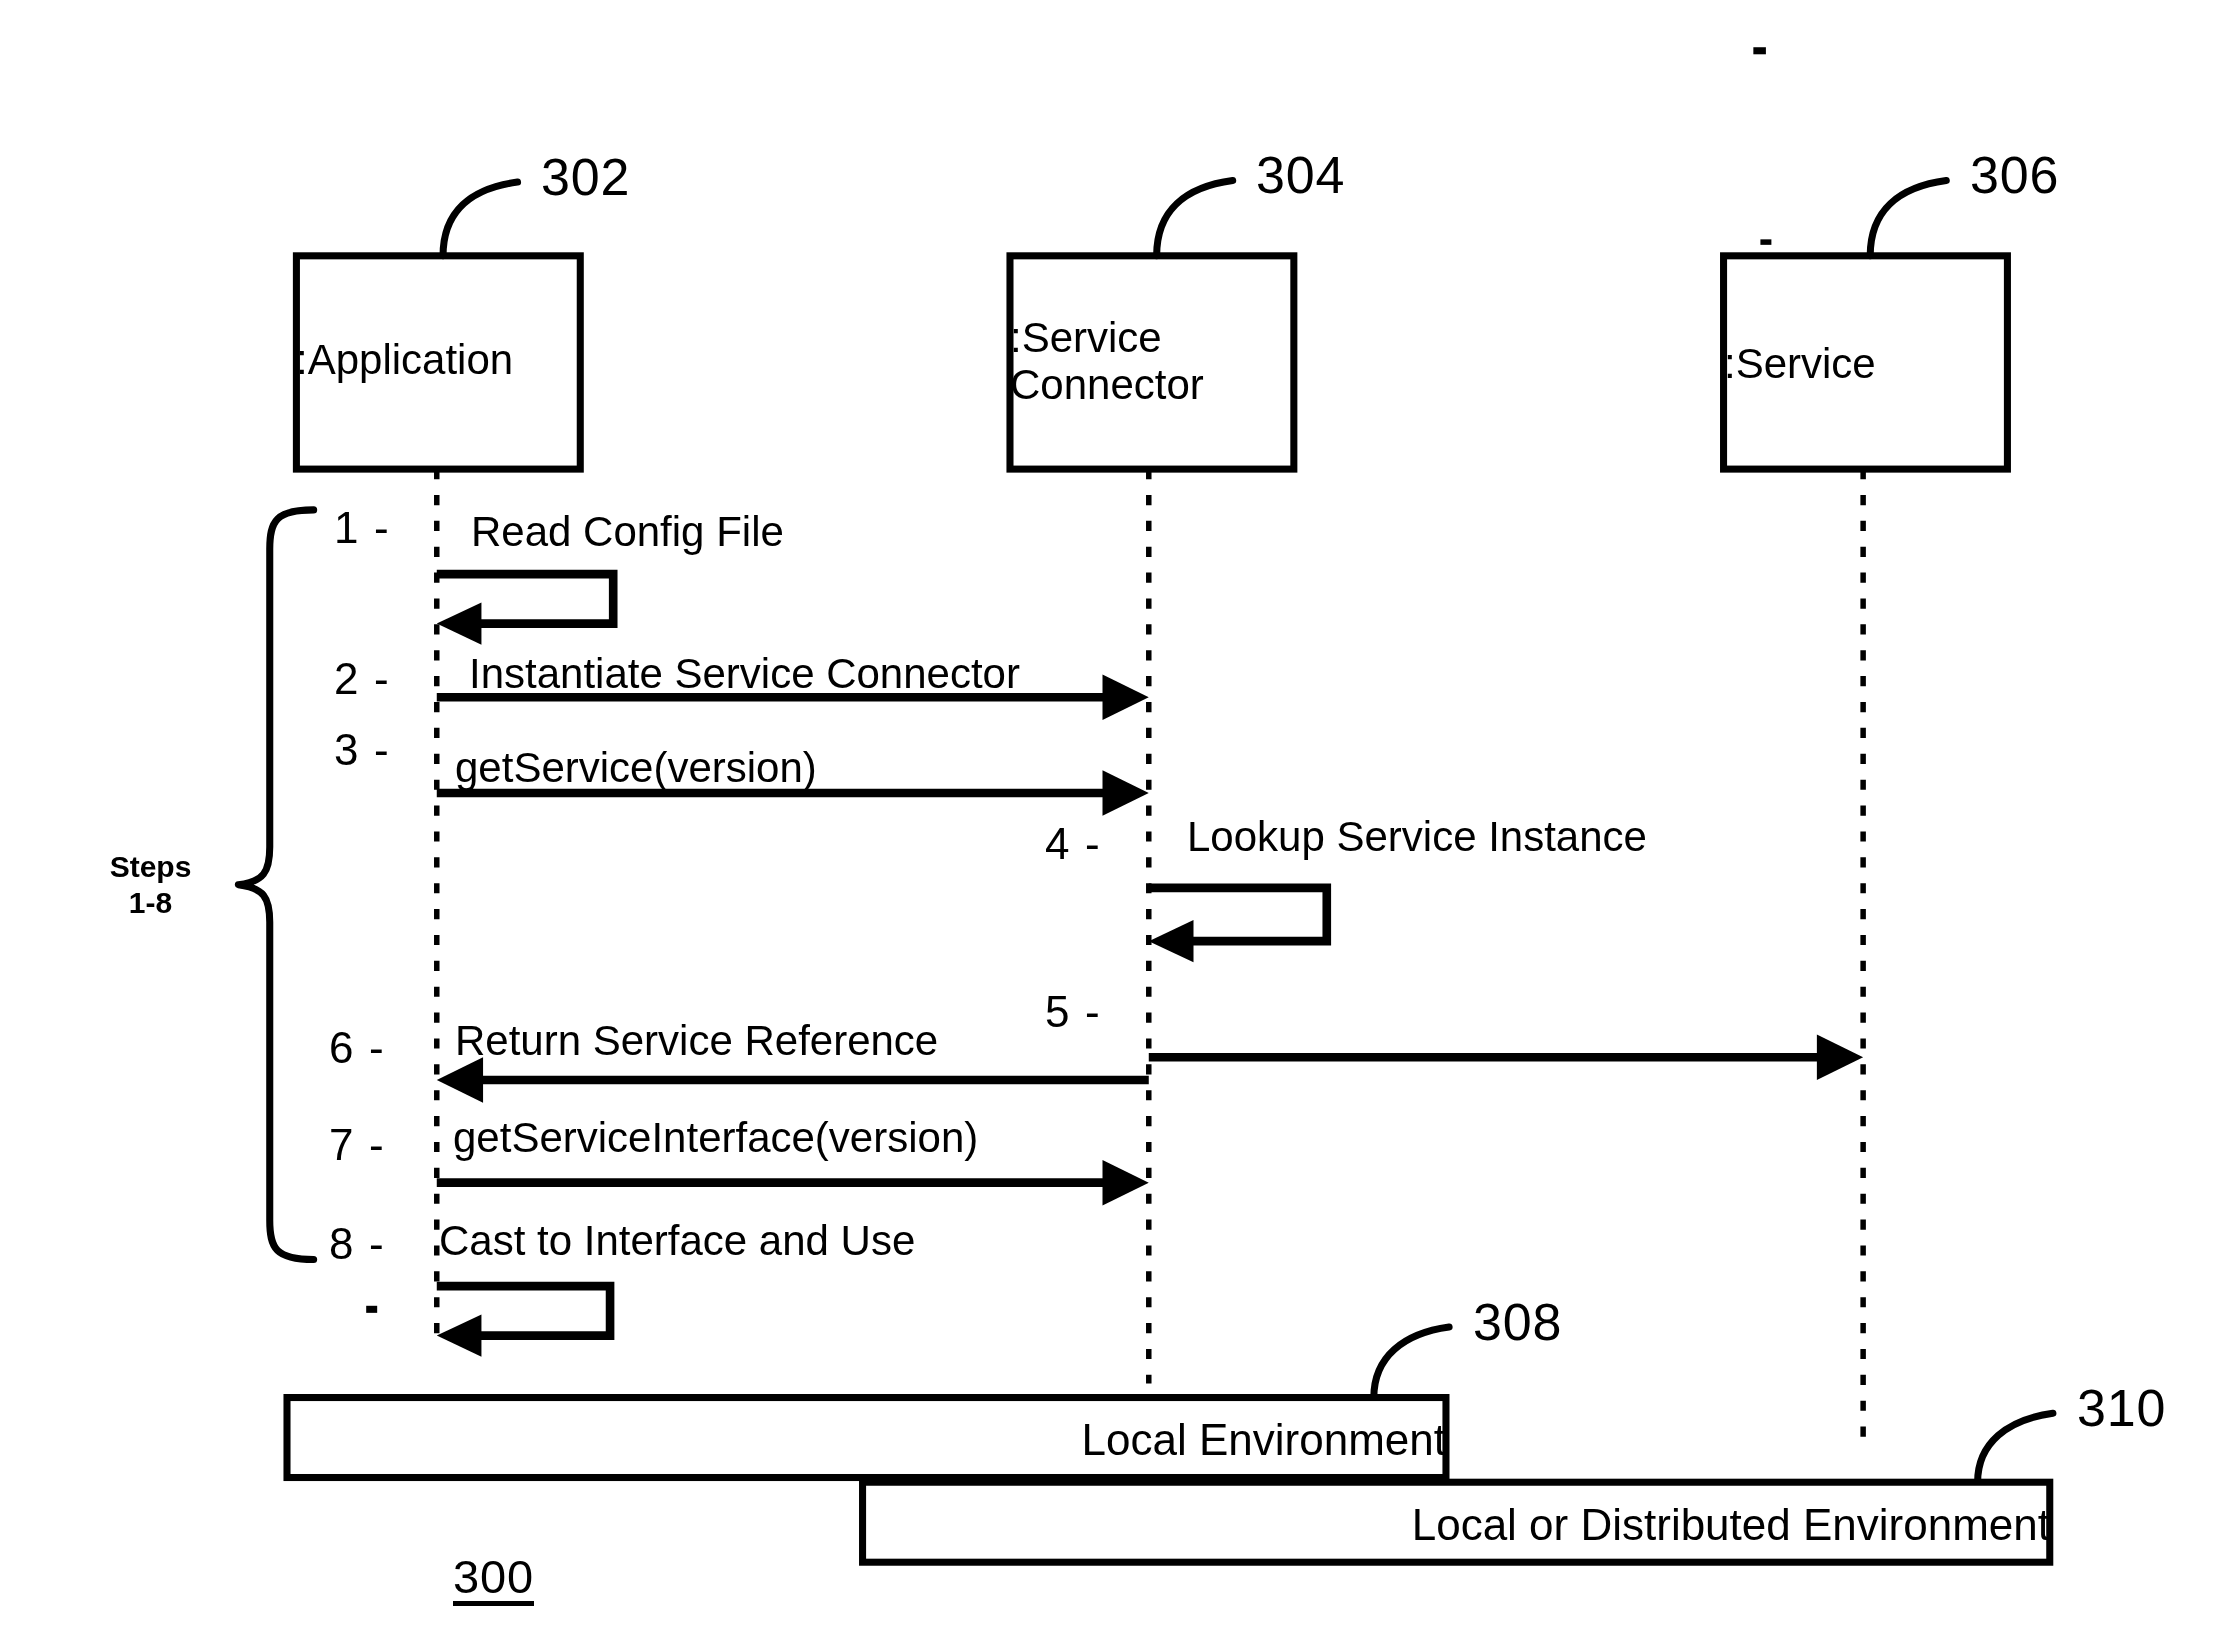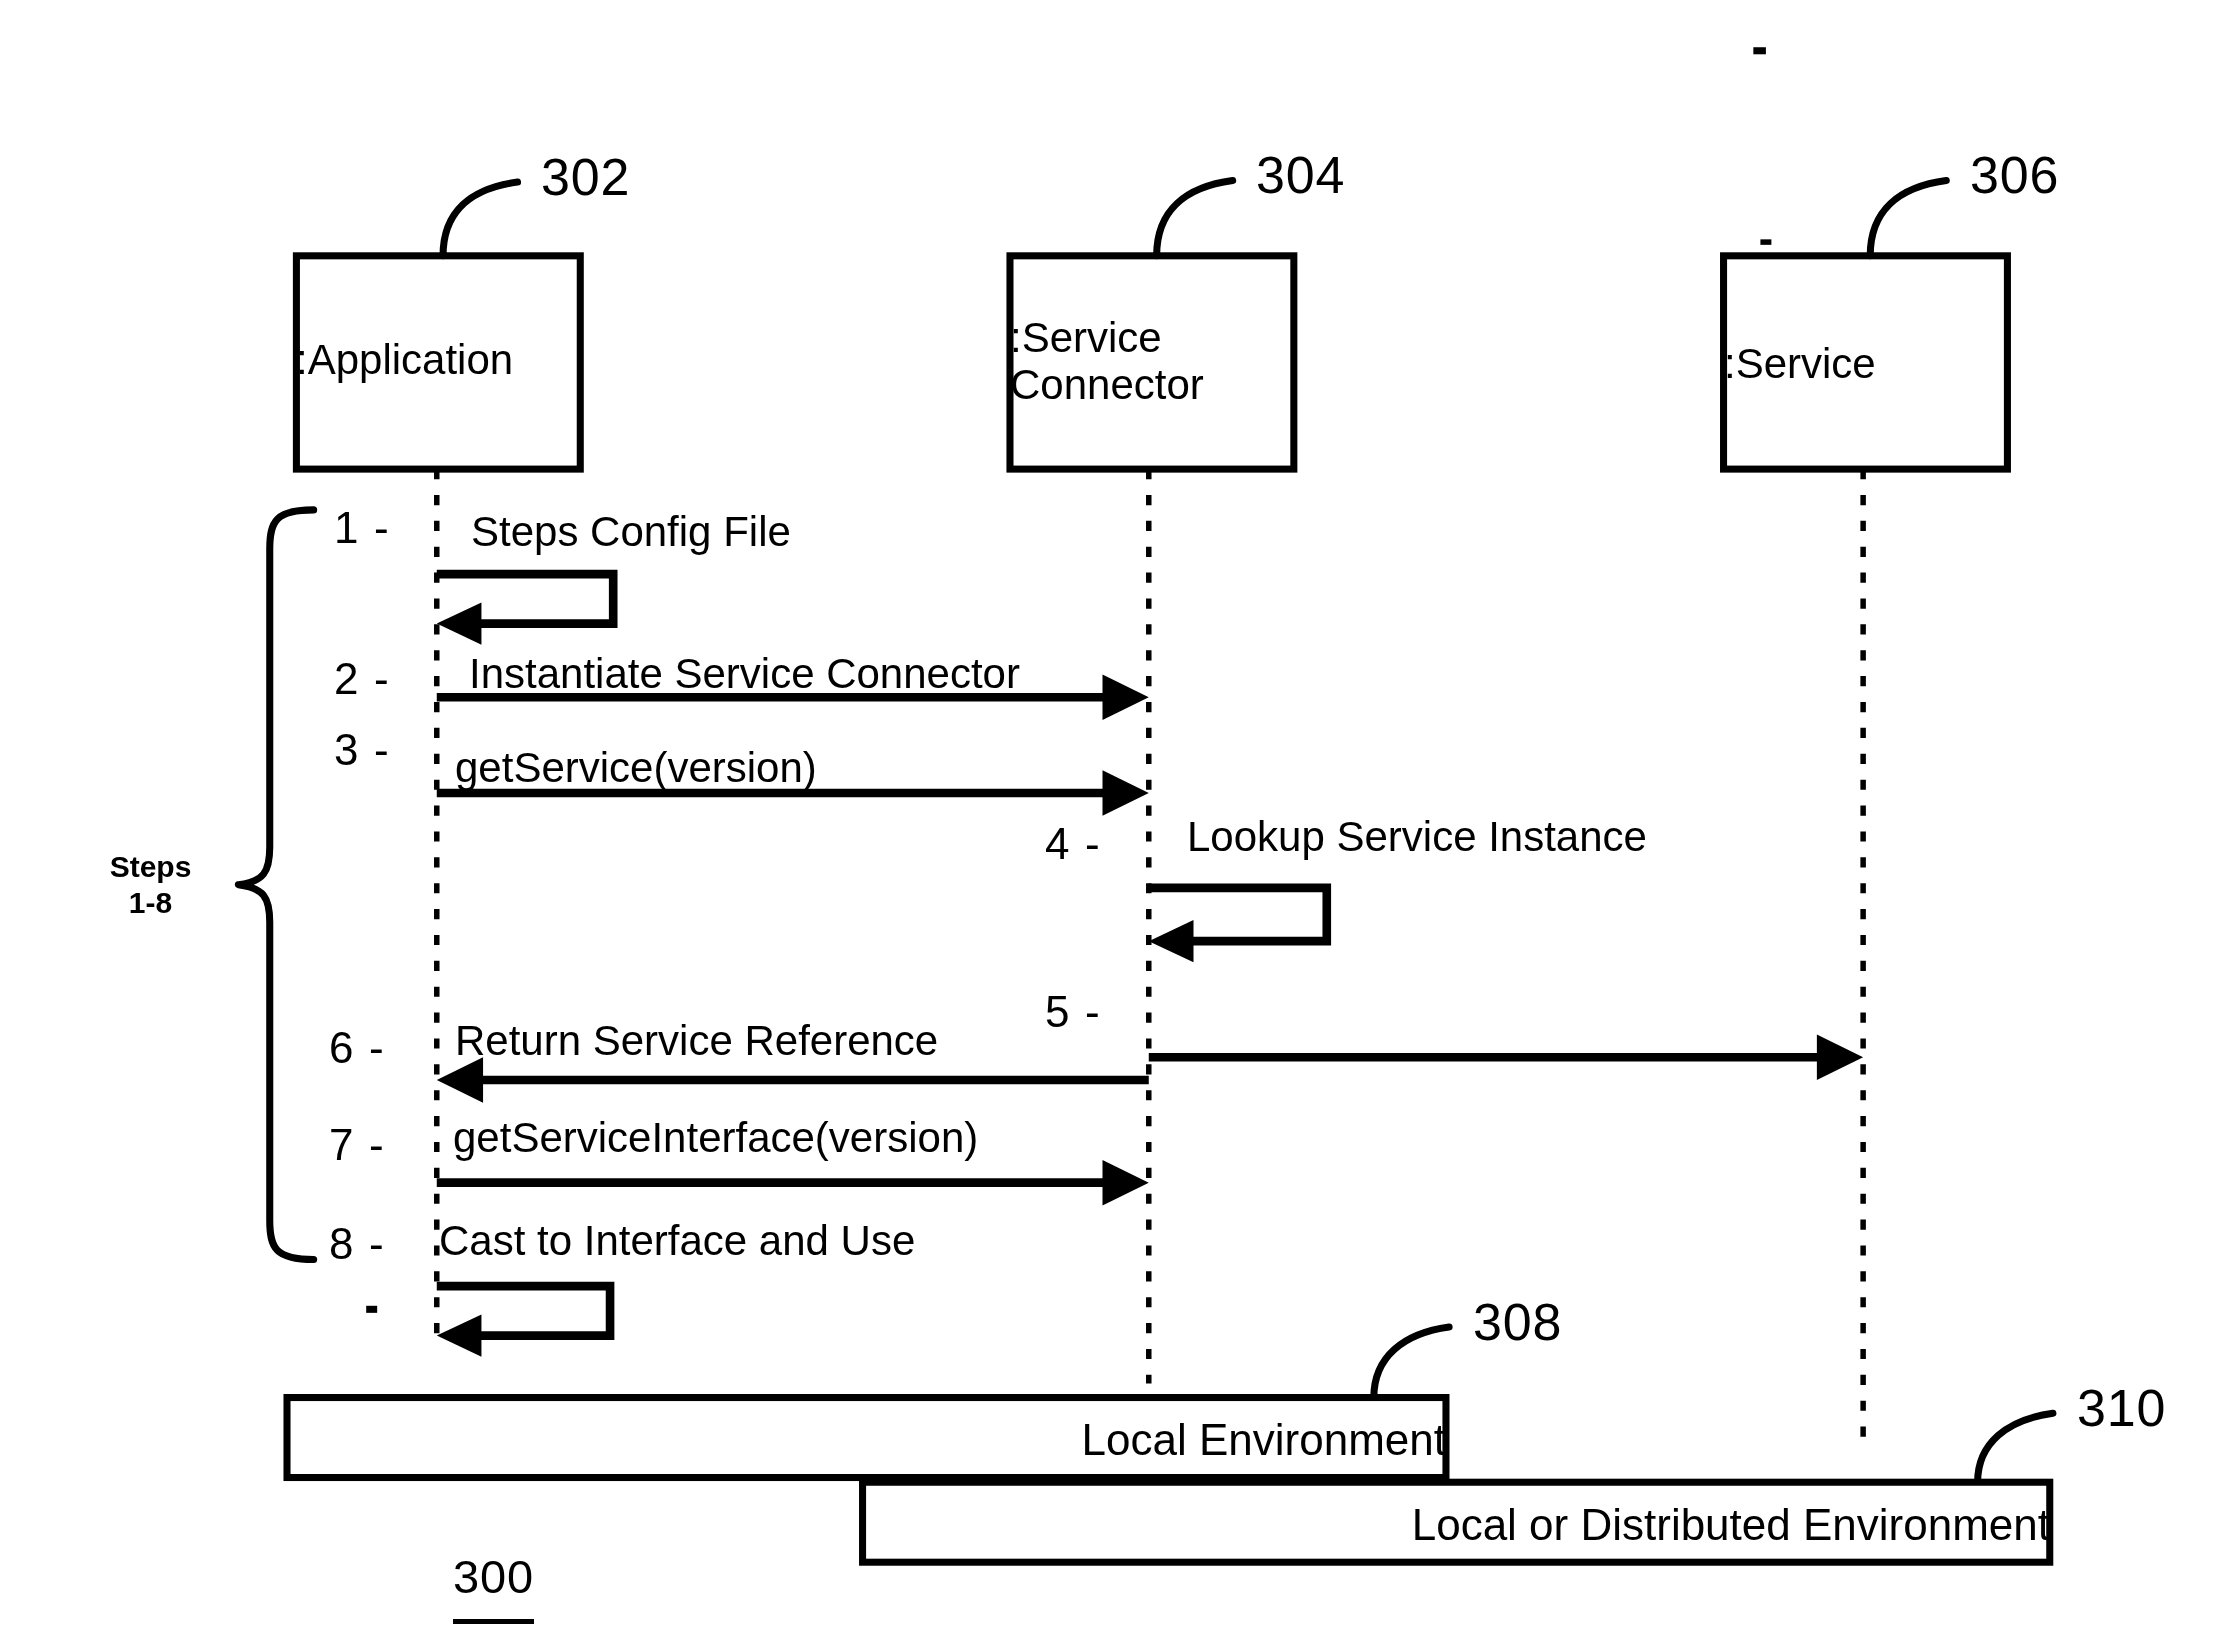--- a/index.html
+++ b/index.html
@@ -72,21 +72,21 @@
     text-align: right;
     font-size: 44px;
     line-height: 1;
   }
   
   .fig-num {
     font-size: 47px;
     font-weight: 400;
     letter-spacing: 0.8px;
     border-bottom: 5.5px solid #000;
-    padding-bottom: 19px;
+    padding-bottom: 1px;
   }
 </style>
 </head>
 <body>
 
 <div id="figure">
 
   <svg class="layer" viewBox="0 0 2826 2105">
     <defs>
       <marker id="arrowRight" markerWidth="14" markerHeight="14" refX="13" refY="6" orient="auto" markerUnits="userSpaceOnUse">
@@ -190,21 +190,21 @@
 
   <div class="lbl step-num" style="left:334px;  top:506px;">1 -</div>
   <div class="lbl step-num" style="left:334px;  top:657px;">2 -</div>
   <div class="lbl step-num" style="left:334px;  top:728px;">3 -</div>
   <div class="lbl step-num" style="left:1045px; top:822px;">4 -</div>
   <div class="lbl step-num" style="left:1045px; top:990px;">5 -</div>
   <div class="lbl step-num" style="left:329px;  top:1026px;">6 -</div>
   <div class="lbl step-num" style="left:329px;  top:1123px;">7 -</div>
   <div class="lbl step-num" style="left:329px;  top:1222px;">8 -</div>
 
-  <div class="lbl msg-label" style="left:471px;  top:511px;">Steps Config File</div>
+  <div class="lbl msg-label" style="left:471px;  top:511px;">Read Config File</div>
   <div class="lbl msg-label" style="left:469px;  top:653px;">Instantiate Service Connector</div>
   <div class="lbl msg-label" style="left:455px;  top:747px;">getService(version)</div>
   <div class="lbl msg-label" style="left:1187px; top:816px;">Lookup Service Instance</div>
   <div class="lbl msg-label" style="left:455px;  top:1020px;">Return Service Reference</div>
   <div class="lbl msg-label" style="left:453px;  top:1117px;">getServiceInterface(version)</div>
   <div class="lbl msg-label" style="left:439px;  top:1220px;">Cast to Interface and Use</div>
 
   <div class="band-caption" style="left:287px;  top:1418px; width:1159px;">Local Environment</div>
   <div class="band-caption" style="left:863px; top:1503px; width:1187px;">Local or Distributed Environment</div>
 

